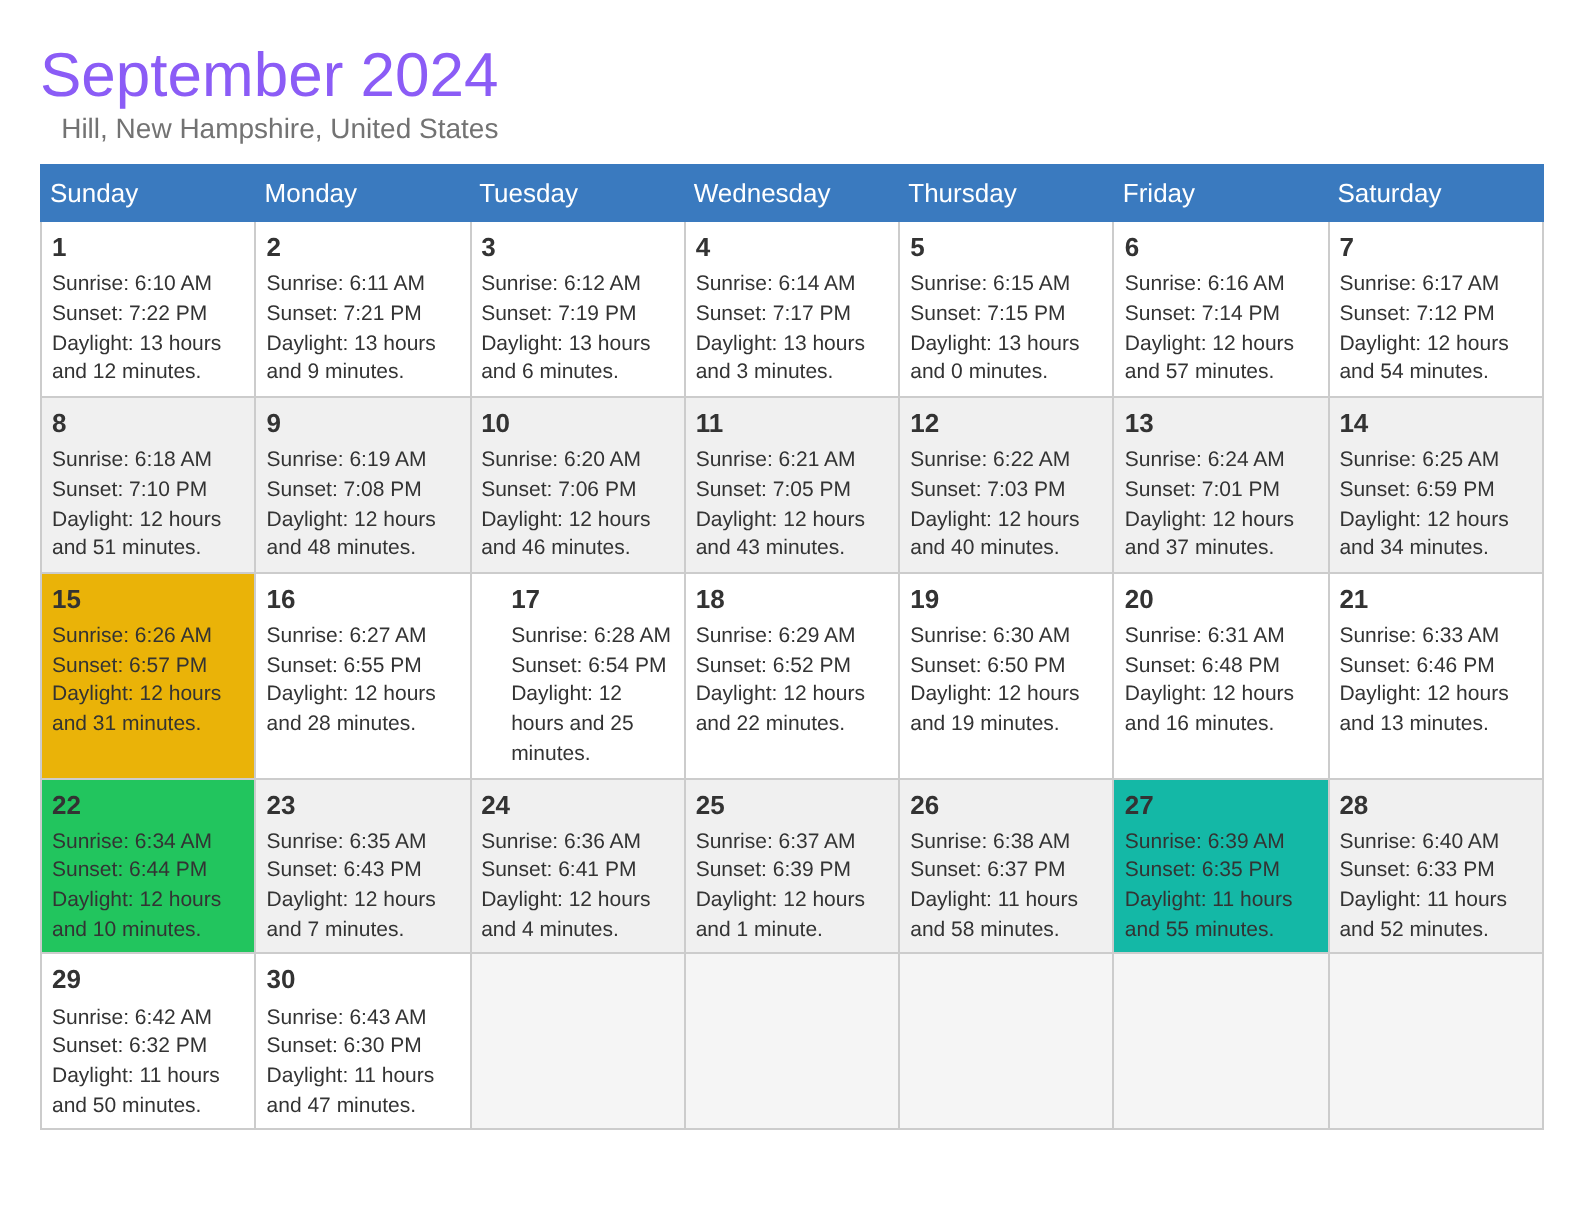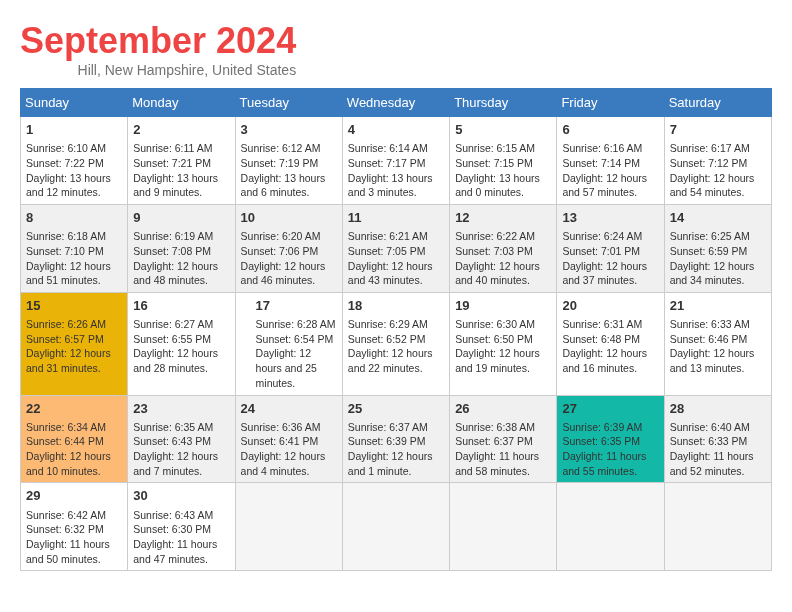--- a/index.html
+++ b/index.html
@@ -33,23 +33,23 @@
     }
     .logo-icon {
       width: 22px;
       height: 22px;
       margin-left: 2px;
     }
     .title-area {
       text-align: right;
     }
     .month-title {
-      font-size: 36px;
-      font-weight: bold;
-      color: #ef4444;
+      font-size: 31px;
+      font-weight: normal;
+      color: #8b5cf6;
     }
     .location-title {
       font-size: 14px;
       color: #737373;
     }
     .calendar {
       width: 100%;
       border-collapse: collapse;
       font-size: 11px;
     }
@@ -192,21 +192,21 @@
         <td style="background: rgb(255, 255, 255);">
           <span class="day-number">20</span>
           <div class="day-info">Sunrise: 6:31 AM<br>Sunset: 6:48 PM<br>Daylight: 12 hours and 16 minutes.</div>
         </td>
         <td style="background: rgb(255, 255, 255);">
           <span class="day-number">21</span>
           <div class="day-info">Sunrise: 6:33 AM<br>Sunset: 6:46 PM<br>Daylight: 12 hours and 13 minutes.</div>
         </td>
       </tr>
       <tr>
-        <td style="background: #fdba74;">
+        <td style="background: #22c55e;">
           <span class="day-number">22</span>
           <div class="day-info">Sunrise: 6:34 AM<br>Sunset: 6:44 PM<br>Daylight: 12 hours and 10 minutes.</div>
         </td>
         <td style="background: rgb(240, 240, 240);">
           <span class="day-number">23</span>
           <div class="day-info">Sunrise: 6:35 AM<br>Sunset: 6:43 PM<br>Daylight: 12 hours and 7 minutes.</div>
         </td>
         <td style="background: rgb(240, 240, 240);">
           <span class="day-number">24</span>
           <div class="day-info">Sunrise: 6:36 AM<br>Sunset: 6:41 PM<br>Daylight: 12 hours and 4 minutes.</div>

